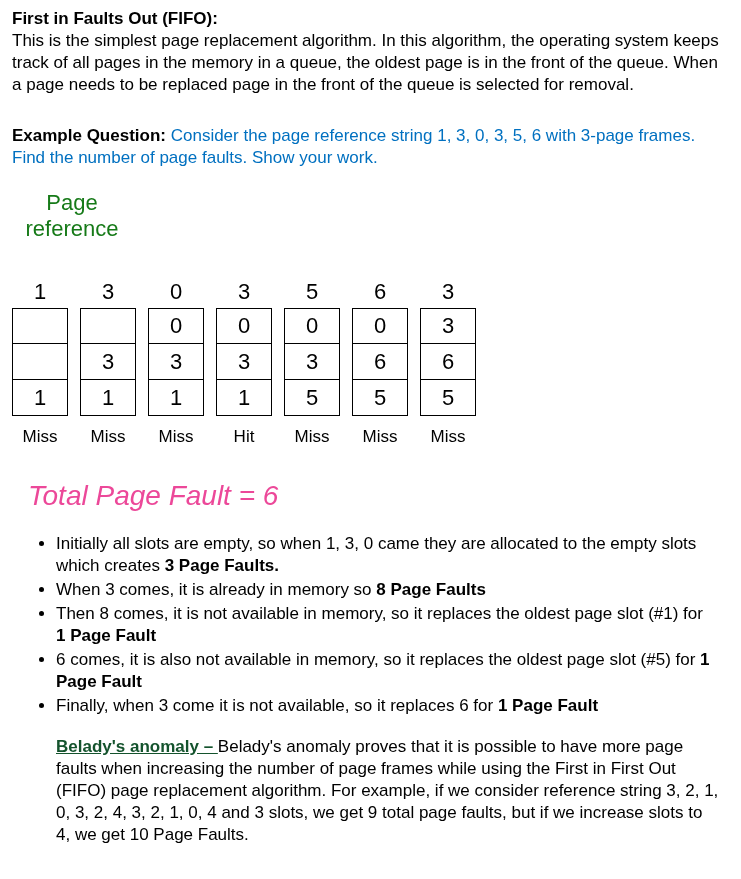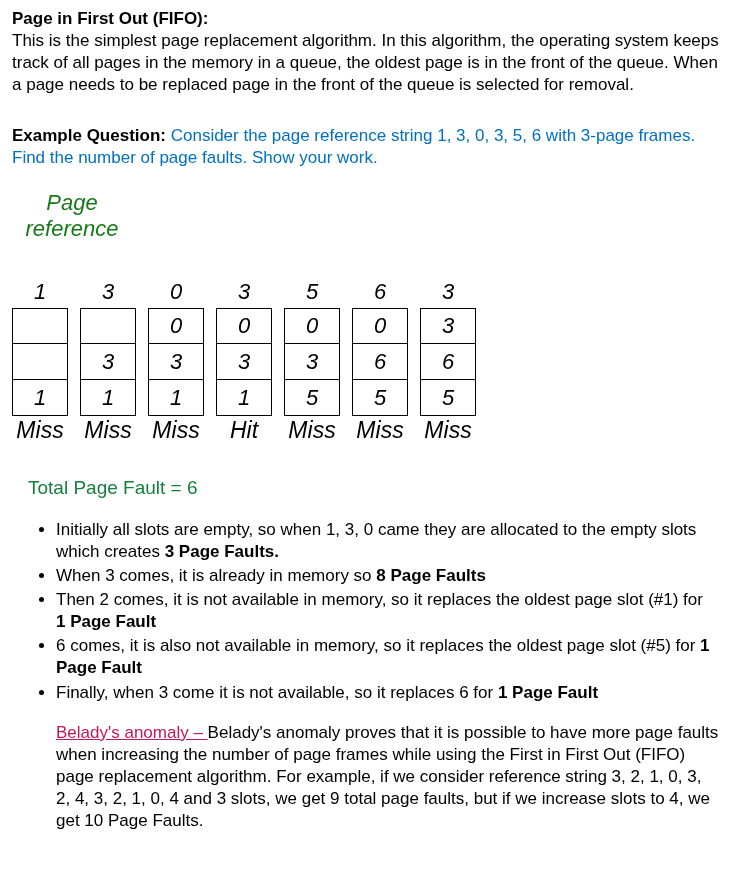--- a/index.html
+++ b/index.html
@@ -10,50 +10,50 @@
     color: #000;
     line-height: 1.3;
     width: 741px;
     box-sizing: border-box;
     background: #fff;
   }
   .heading { font-weight: bold; }
   .desc { margin-top: 0; margin-bottom: 29px; }
   .eq-label { font-weight: bold; }
   .eq-text { color: #0070c0; }
-  .diagram { margin: 20px 0 10px 0; font-style: italic; }
+  .diagram { margin: 20px 0 10px 0; }
   .top-row { display: flex; align-items: center; color: #167a18; font-size: 22px; }
   .top-row .label { width: 120px; text-align: center; line-height: 1.2; }
   .top-row .seq { margin-left: 60px; font-size: 24px; letter-spacing: 0.5px; }
   .cols-wrap { display: flex; margin-top: 36px; }
   .col { width: 56px; margin-right: 12px; text-align: center; }
   .ref { font-size: 22px; margin-bottom: 6px; height: 24px; }
   .slots { display: flex; flex-direction: column; }
   .slot {
     height: 36px;
     border: 1px solid #000;
     box-sizing: border-box;
     display: flex;
     align-items: center;
     justify-content: center;
     font-size: 22px;
   }
   .slot + .slot { border-top: none; }
-  .status { margin-top: 0; font-size: 23px; }
-  .total { color: #15803d; font-size: 19px; margin: 30px 0 18px 16px; }
+  .status { margin-top: 10px; font-size: 17px; }
+  .total { color: #ec4899; font-size: 28px; margin: 30px 0 18px 16px; font-style: italic; }
   ul.explain { margin: 0 18px 0 44px; padding: 0; }
   ul.explain li { margin-bottom: 2px; }
   .bold { font-weight: bold; }
   .anomaly { margin: 18px 10px 0 44px; }
-  .anom-title { color: #be185d; text-decoration: underline; font-weight: normal; }
+  .anom-title { color: #14532d; text-decoration: underline; font-weight: bold; }
 </style>
 </head>
 <body>
 
-<div class="heading">Page in First Out (FIFO):</div>
+<div class="heading">First in Faults Out (FIFO):</div>
 <div class="desc">This is the simplest page replacement algorithm. In this algorithm, the operating system keeps track of all pages in the memory in a queue, the oldest page is in the front of the queue. When a page needs to be replaced page in the front of the queue is selected for removal.</div>
 
 <div>
   <span class="eq-label">Example Question: </span><span class="eq-text">Consider the page reference string 1, 3, 0, 3, 5, 6 with 3-page frames. Find the number of page faults. Show your work.</span>
 </div>
 
 <div class="diagram">
   <div class="top-row">
     <div class="label">
       <span>Page</span><br>
@@ -125,20 +125,20 @@
         <div class="status">Miss</div>
       </div>
     </div>
 </div>
 
 <div class="total">Total Page Fault = 6</div>
 
 <ul class="explain" id="explain-list">
     <li><span>Initially all slots are empty, so when 1, 3, 0 came they are allocated to the empty slots which creates </span><span class="bold">3 Page Faults.</span></li>
     <li><span>When 3 comes, it is already in memory so </span><span class="bold">8 Page Faults</span></li>
-    <li><span>Then 2 comes, it is not available in memory, so it replaces the oldest page slot (#1) for </span><span class="bold">1 Page Fault</span></li>
+    <li><span>Then 8 comes, it is not available in memory, so it replaces the oldest page slot (#1) for </span><span class="bold">1 Page Fault</span></li>
     <li><span>6 comes, it is also not available in memory, so it replaces the oldest page slot (#5) for </span><span class="bold">1 Page Fault</span></li>
     <li><span>Finally, when 3 come it is not available, so it replaces 6 for </span><span class="bold">1 Page Fault</span></li>
   </ul>
 
 <div class="anomaly">
   <span class="anom-title">Belady's anomaly – </span><span>Belady's anomaly proves that it is possible to have more page faults when increasing the number of page frames while using the First in First Out (FIFO) page replacement algorithm.  For example, if we consider reference string 3, 2, 1, 0, 3, 2, 4, 3, 2, 1, 0, 4 and 3 slots, we get 9 total page faults, but if we increase slots to 4, we get 10 Page Faults.</span>
 </div>
 
 </body></html>

